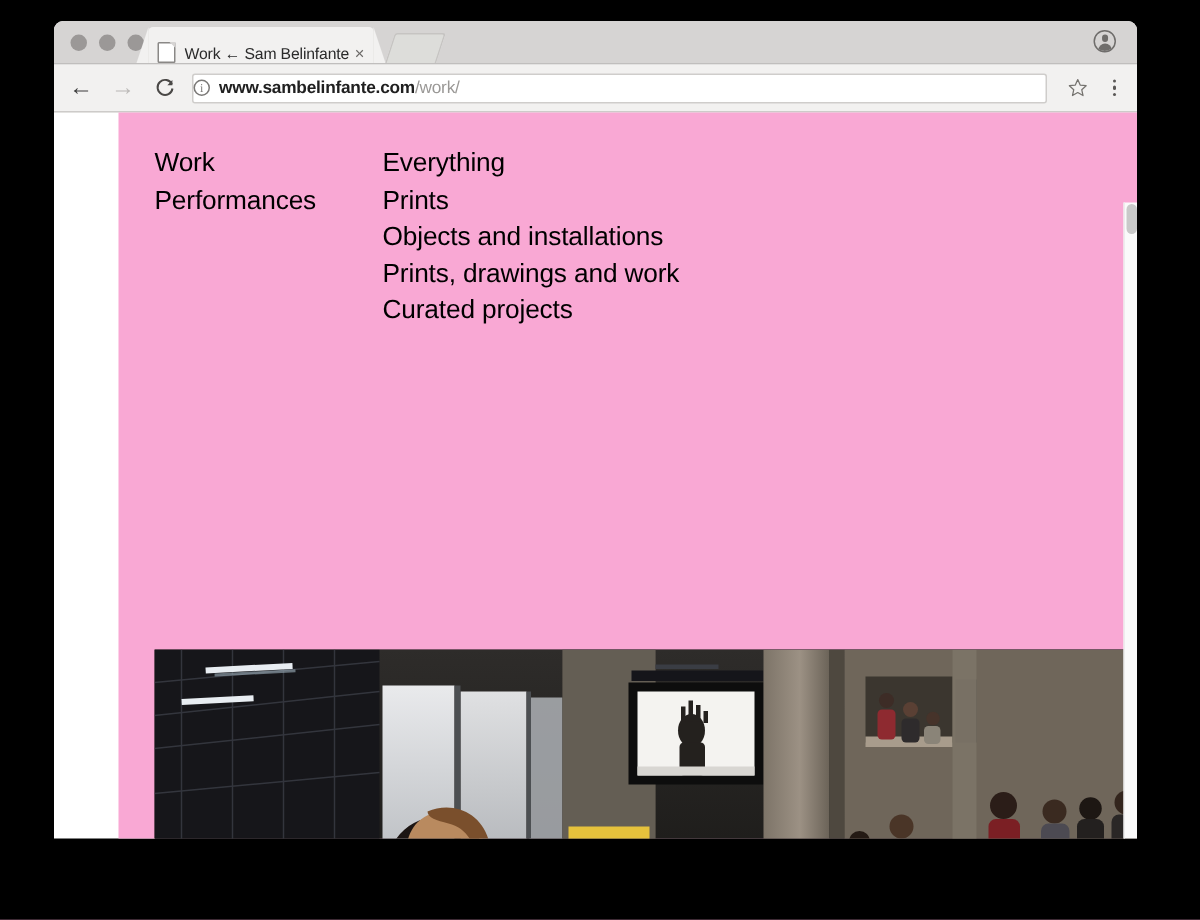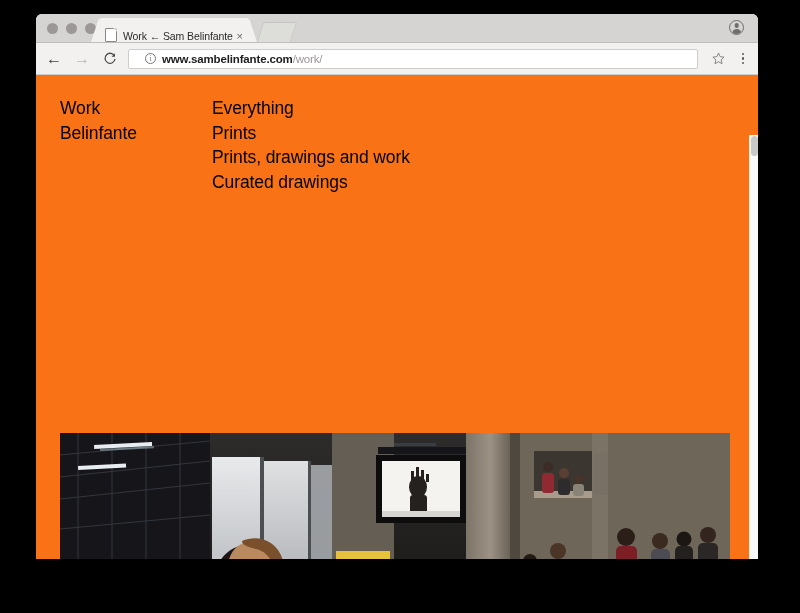--- a/index.html
+++ b/index.html
@@ -194,21 +194,21 @@
   #reload-button svg { display: block; }
   #omnibox {
     flex: 1 1 auto;
     height: 20px;
     margin: 0 8px 0 4px;
     background: #ffffff;
     border: 1px solid #cfcdcb;
     border-radius: 2px;
     display: flex;
     align-items: center;
-    padding: 0 16px;
+    padding: 0 0;
     box-sizing: border-box;
   }
   #info-icon {
     width: 11px;
     height: 11px;
     border: 1px solid #7b7977;
     border-radius: 50%;
     box-sizing: border-box;
     position: relative;
     flex: 0 0 auto;
@@ -255,22 +255,23 @@
     width: 2.5px;
     height: 2.5px;
     border-radius: 50%;
     background: #5a5856;
   }
 
   
   #page-viewport {
     position: relative;
     height: 485px;
-    background: #f97316;
+    background: #f9a8d4;
     overflow: hidden;
+    margin-left: 43px;
   }
   #page-content {
     position: absolute;
     left: 0; top: 0; right: 0; bottom: 0;
   }
   #site-nav-left {
     position: absolute;
     left: 24px;
     top: 21px;
   }
@@ -374,28 +375,29 @@
       <span class="menu-dot"></span>
       <span class="menu-dot"></span>
     </div>
   </div>
 
   <div id="page-viewport">
     <div id="page-content">
 
       <nav id="site-nav-left">
         <a class="nav-link">Work</a>
-        <a class="nav-link">Belinfante</a>
+        <a class="nav-link">Performances</a>
       </nav>
 
       <nav id="site-nav-categories">
         <a class="nav-link">Everything</a>
         <a class="nav-link">Prints</a>
+        <a class="nav-link">Objects and installations</a>
         <a class="nav-link">Prints, drawings and work</a>
-        <a class="nav-link">Curated drawings</a>
+        <a class="nav-link">Curated projects</a>
       </nav>
 
       <div id="hero-image" title="Audience seated in a concrete gallery hall watching a projected film">
         <svg width="670" height="170" viewBox="0 0 670 170">
           <defs>
             <linearGradient id="wallGrad" x1="0" y1="0" x2="0" y2="1">
               <stop offset="0%" stop-color="#2e2c2a"></stop>
               <stop offset="100%" stop-color="#1a1917"></stop>
             </linearGradient>
             <linearGradient id="colGrad" x1="0" y1="0" x2="1" y2="0">

